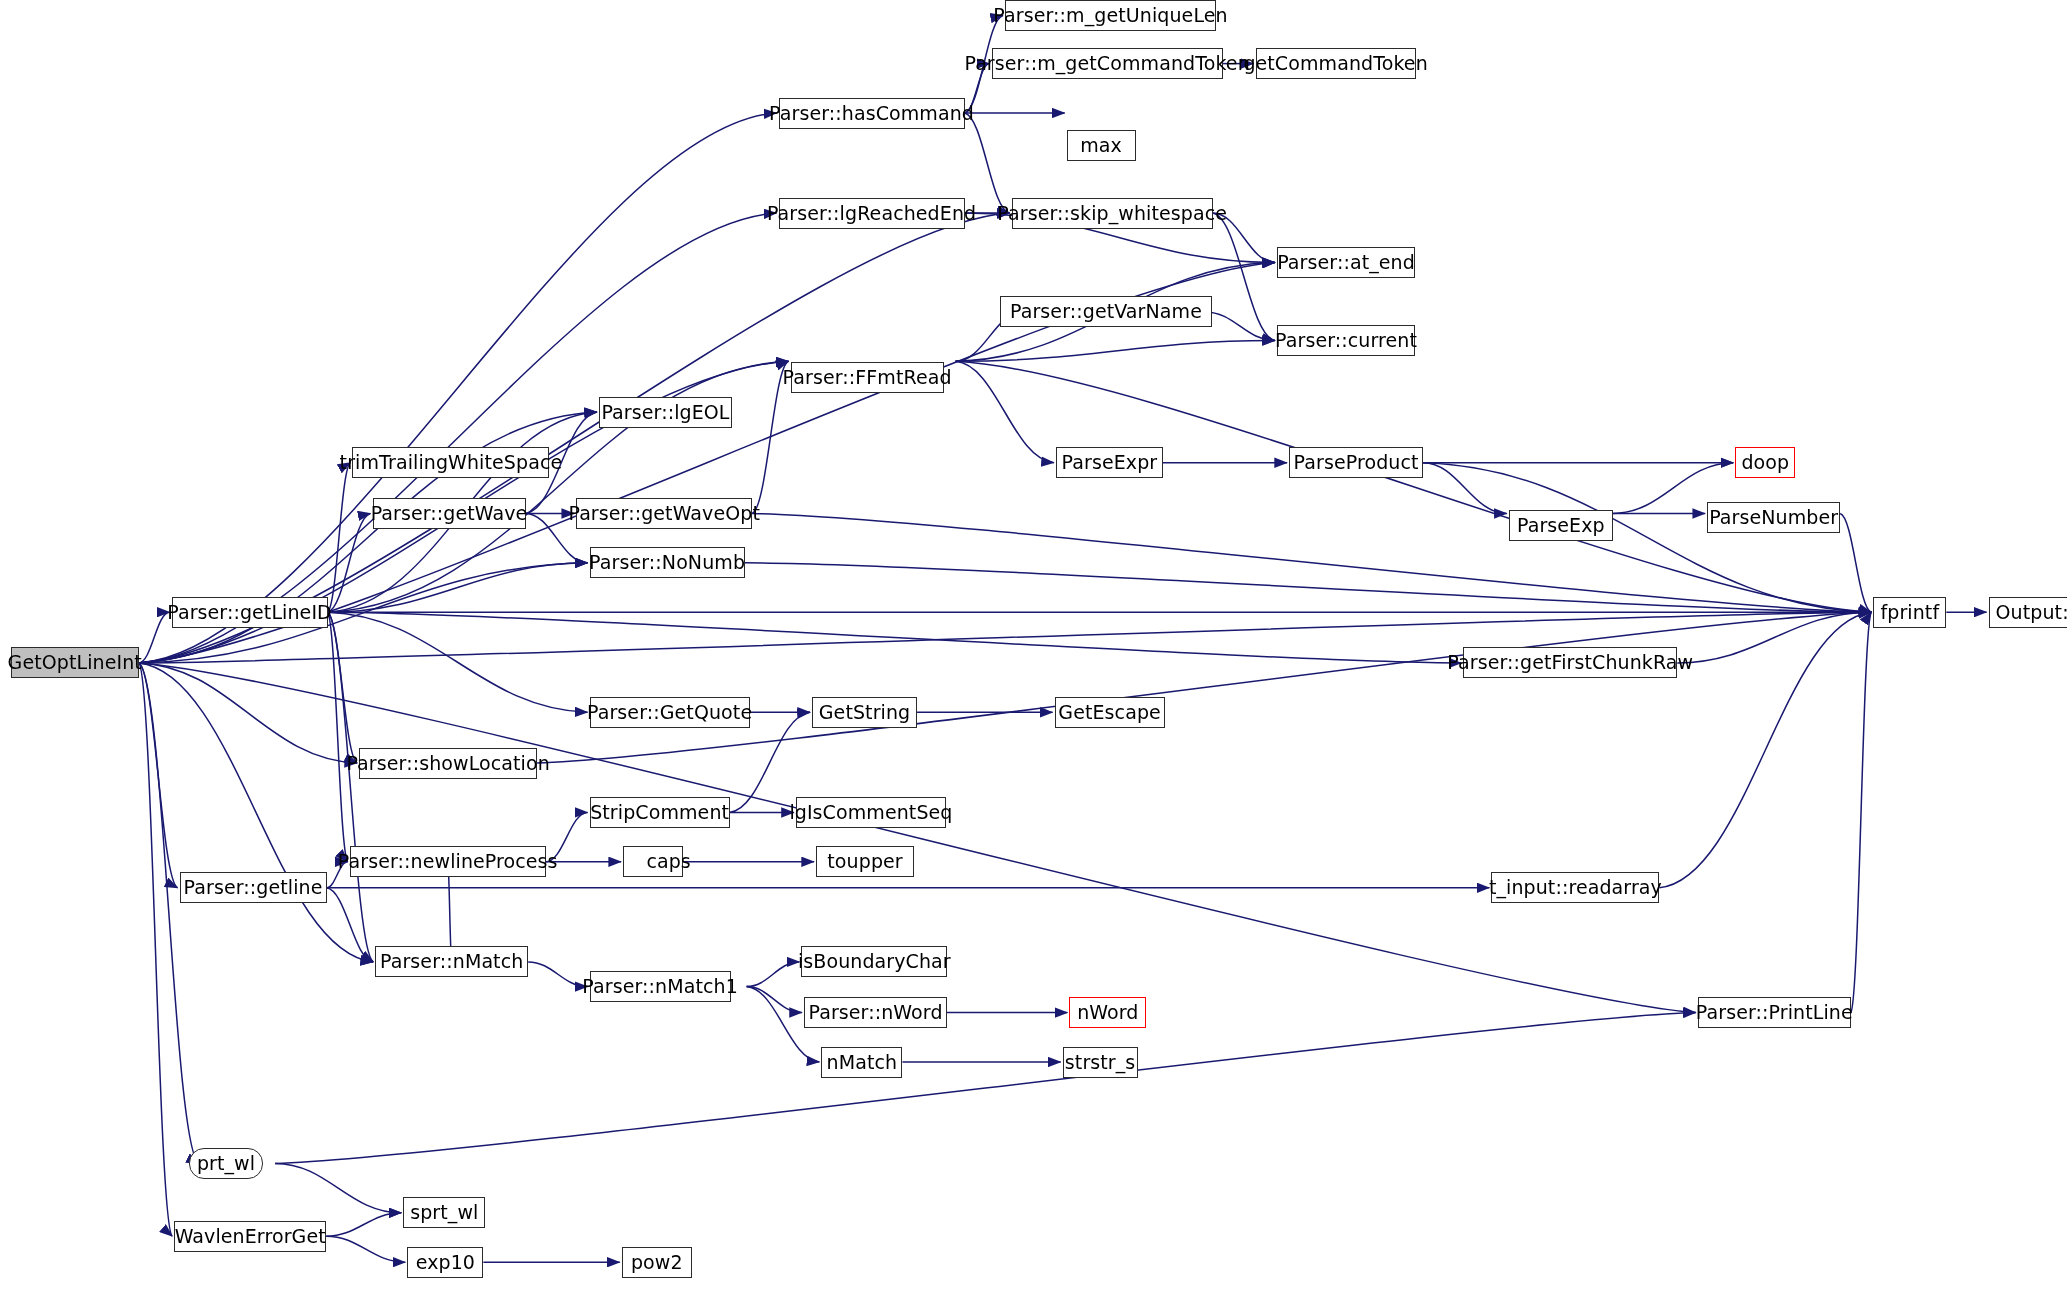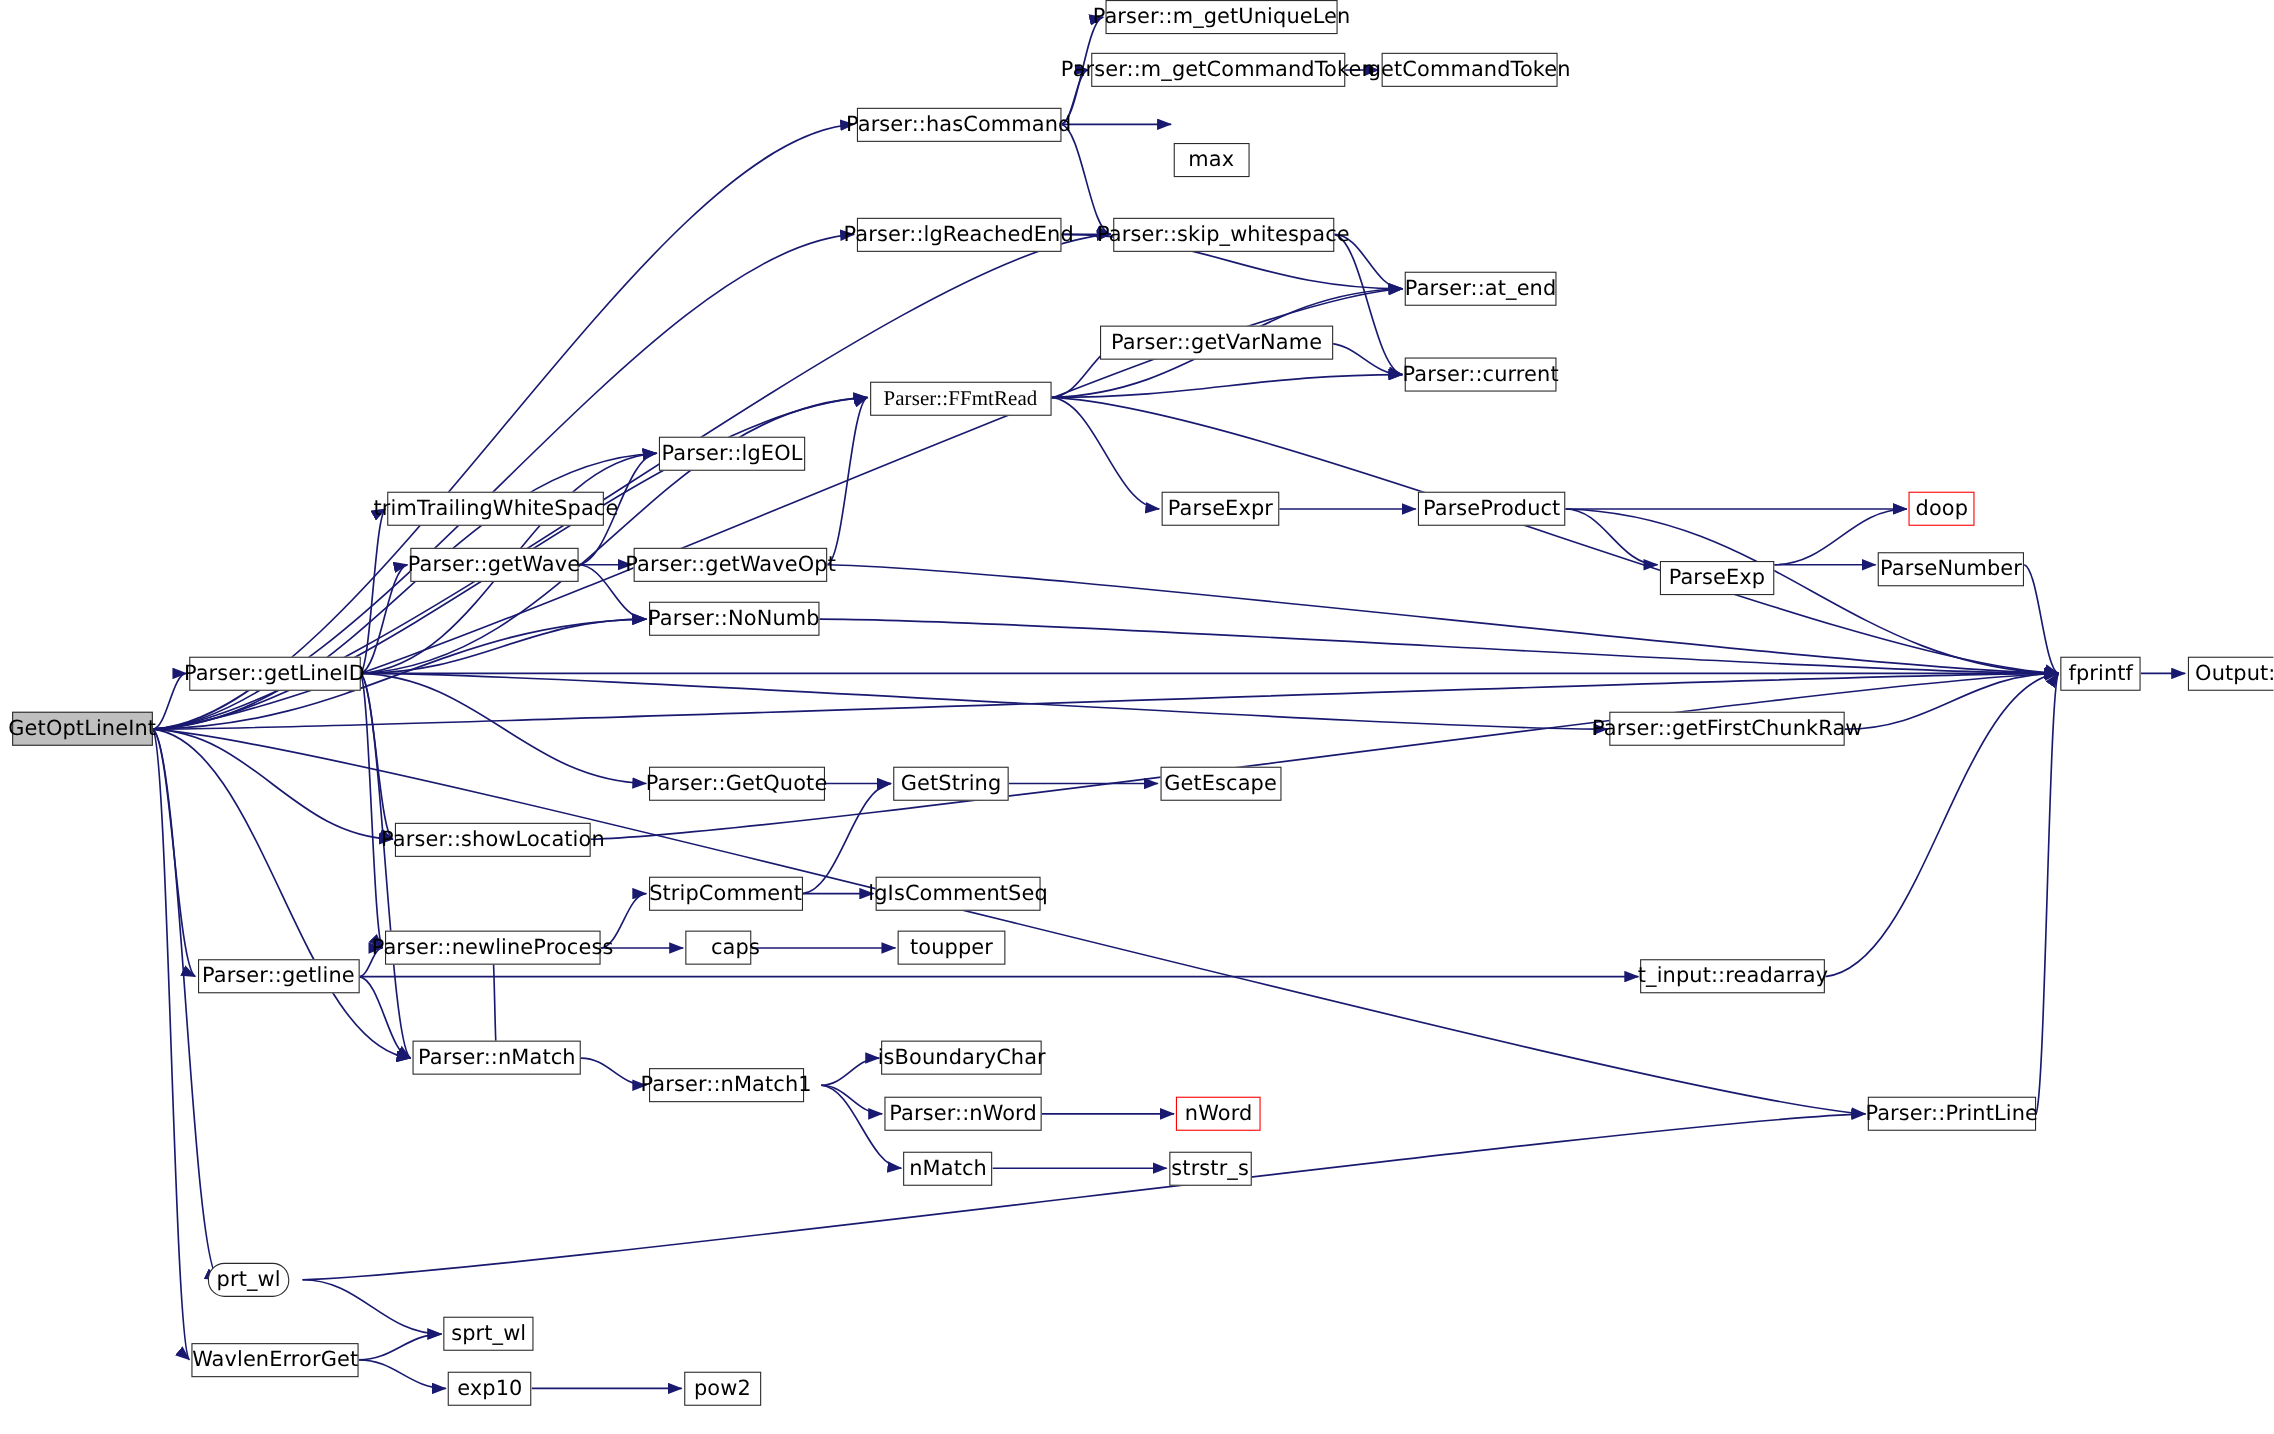--- a/index.html
+++ b/index.html
@@ -148,21 +148,21 @@
       <div class="node" style="left: 778.54px; top: 97.5px; width: 186px;">Parser::hasCommand</div>
       <div class="node" style="left: 1005px; top: 0px; width: 211px;">Parser::m_getUniqueLen</div>
       <div class="node" style="left: 991.6px; top: 48.1px; width: 231px;">Parser::m_getCommandToken</div>
       <div class="node" style="left: 1255.58px; top: 48.1px; width: 160px;">getCommandToken</div>
       <div class="node" style="left: 1066.64px; top: 97.5px; width: 69px; margin-top: 32px;">max</div>
       <div class="node" style="left: 778.54px; top: 197.6px; width: 186px;">Parser::lgReachedEnd</div>
       <div class="node" style="left: 1011.7px; top: 197.6px; width: 201px;">Parser::skip_whitespace</div>
       <div class="node" style="left: 1277.02px; top: 247px; width: 138px;">Parser::at_end</div>
       <div class="node" style="left: 1000px; top: 296.4px; width: 212px;">Parser::getVarName</div>
       <div class="node" style="left: 1277.02px; top: 325px; width: 138px;">Parser::current</div>
-      <div class="node" style="left: 790.6px; top: 347px; width: 165px; font-family: Liberation Serif, serif;">Parser::FFmtRead</div>
+      <div class="node" style="left: 790.6px; top: 362px; width: 153px;">Parser::FFmtRead</div>
       <div class="node" style="left: 598.98px; top: 396.5px; width: 133px;">Parser::lgEOL</div>
       <div class="node" style="left: 352.42px; top: 447.2px; width: 197px;">trimTrailingWhiteSpace</div>
       <div class="node" style="left: 1055.92px; top: 447.2px; width: 107px;">ParseExpr</div>
       <div class="node" style="left: 1289.08px; top: 447.2px; width: 134px;">ParseProduct</div>
       <div class="node highlight" style="left: 1735.3px; top: 447.2px; width: 60px;">doop</div>
       <div class="node" style="left: 372.52px; top: 497.9px; width: 153px;">Parser::getWave</div>
       <div class="node" style="left: 576.2px; top: 497.9px; width: 176px;">Parser::getWaveOpt</div>
       <div class="node" style="left: 1508.84px; top: 497.9px; width: 104px; margin-top: 12px;">ParseExp</div>
       <div class="node" style="left: 1707.16px; top: 502px; width: 133px;">ParseNumber</div>
       <div class="node" style="left: 589.6px; top: 547.3px; width: 155px;">Parser::NoNumb</div>

